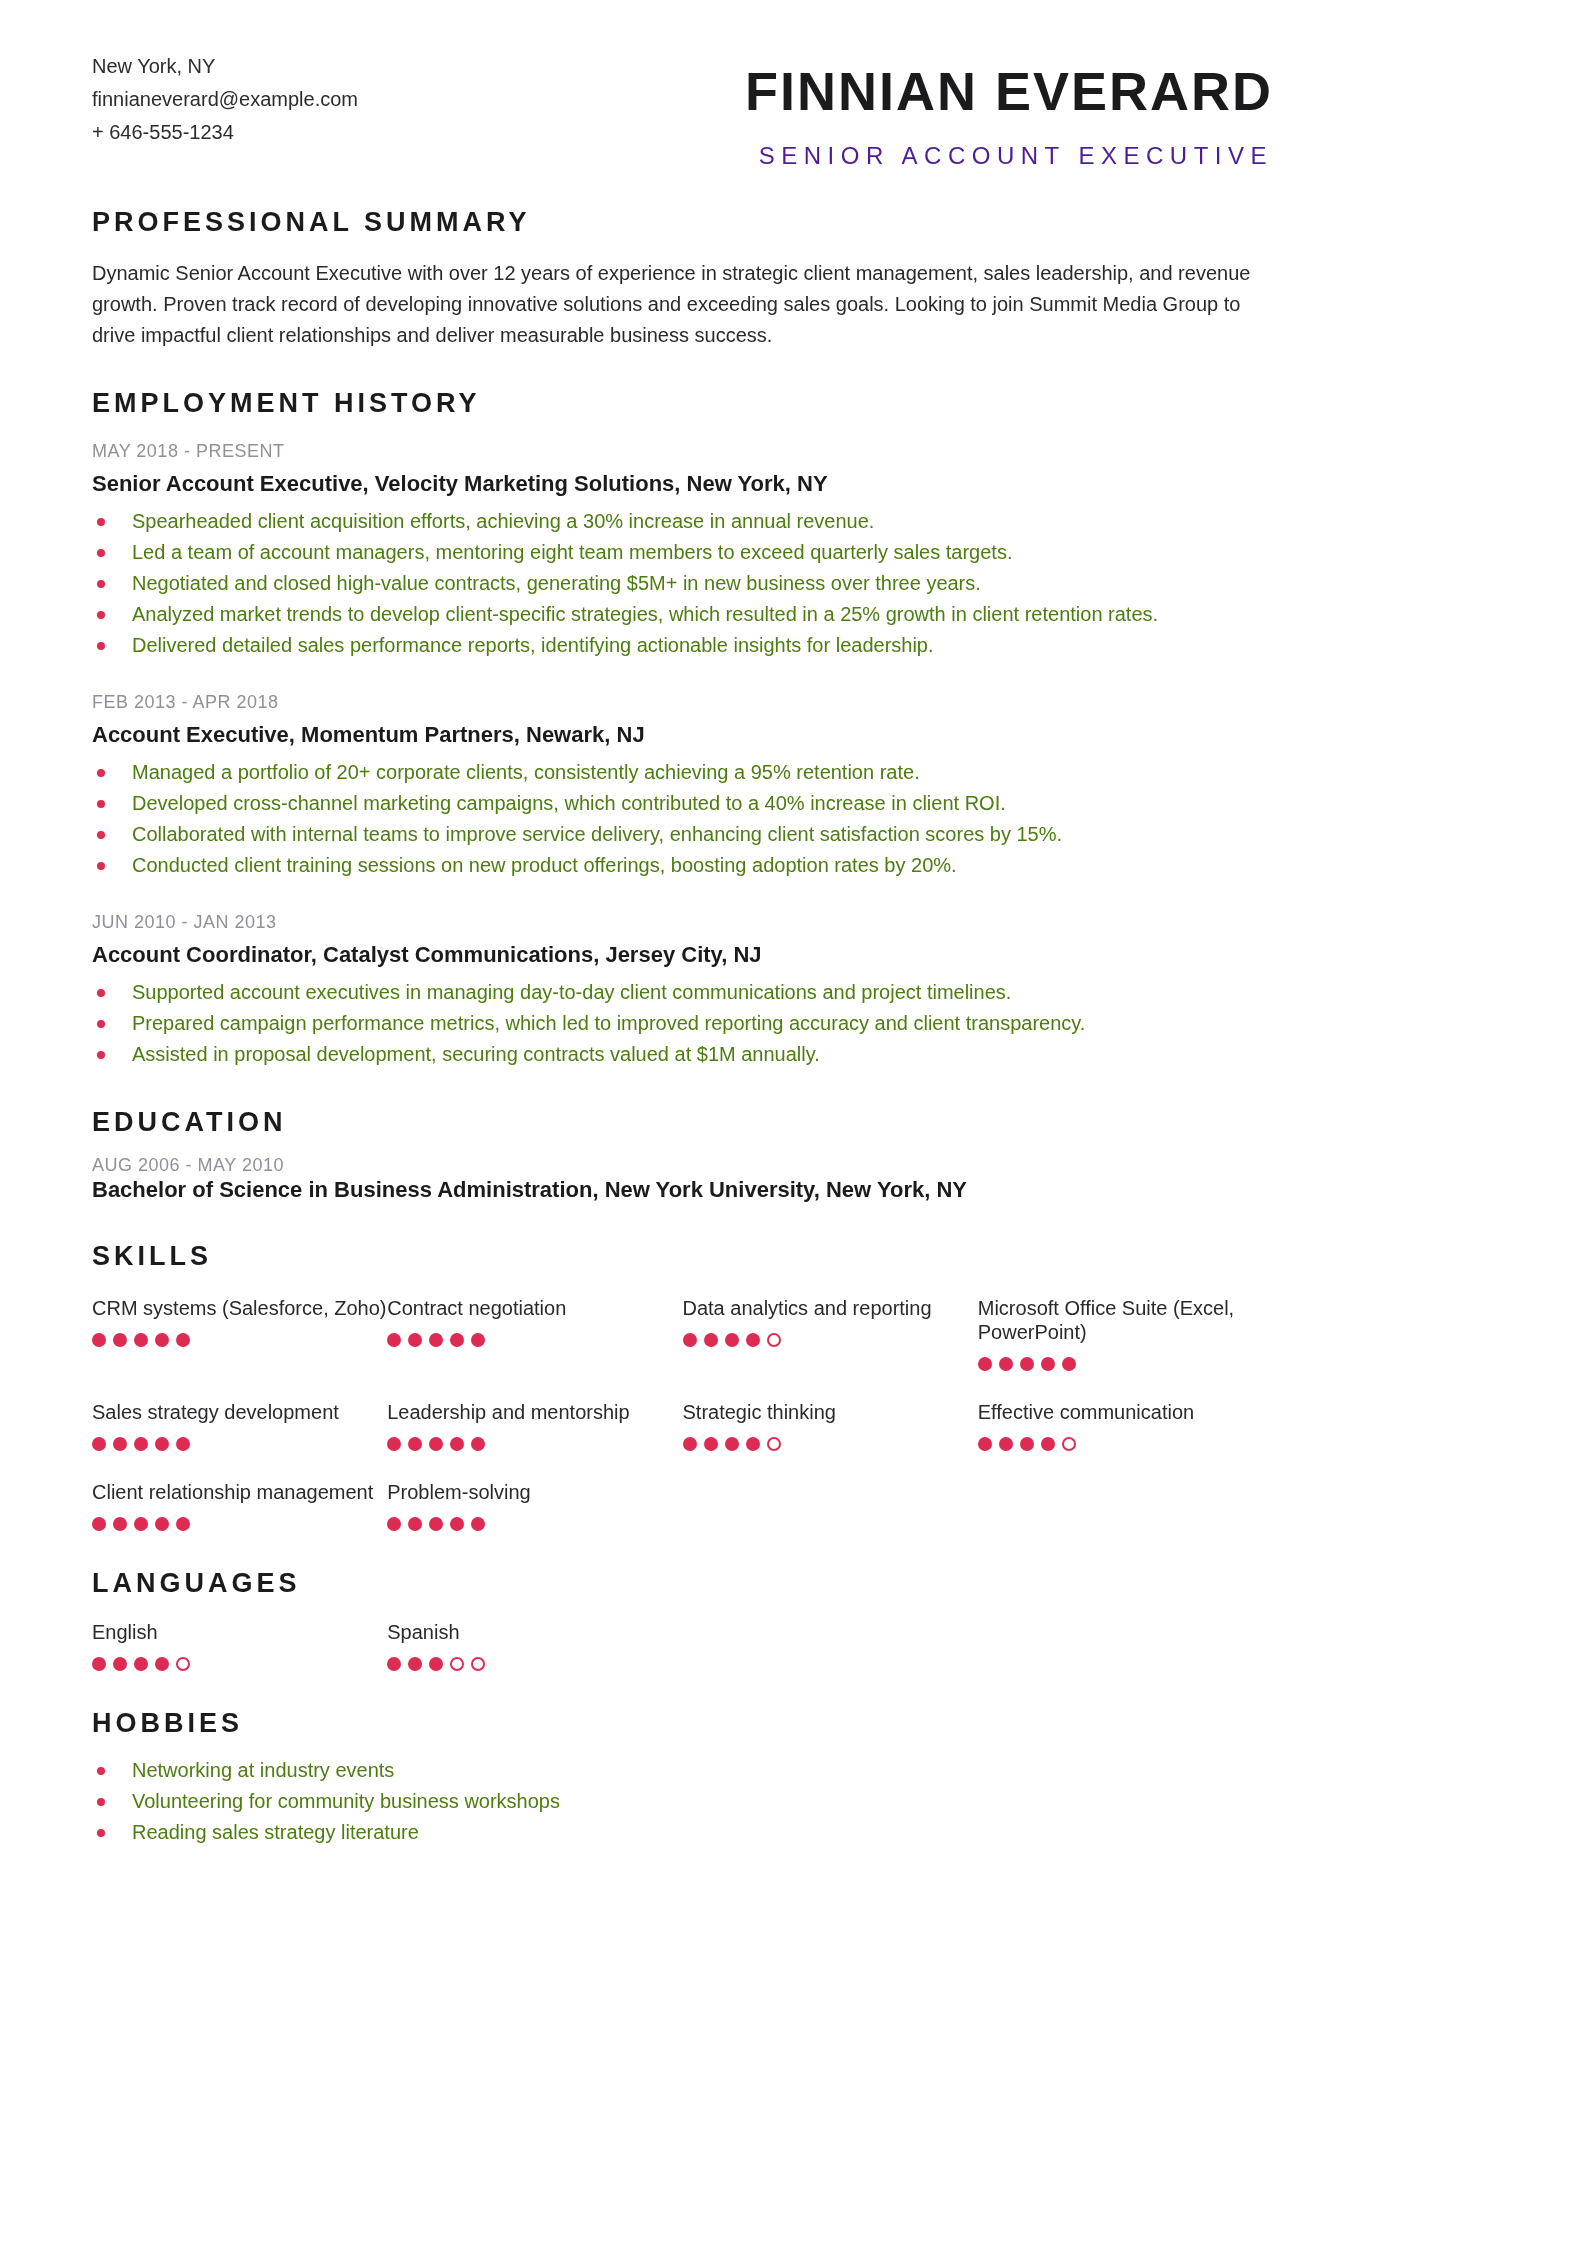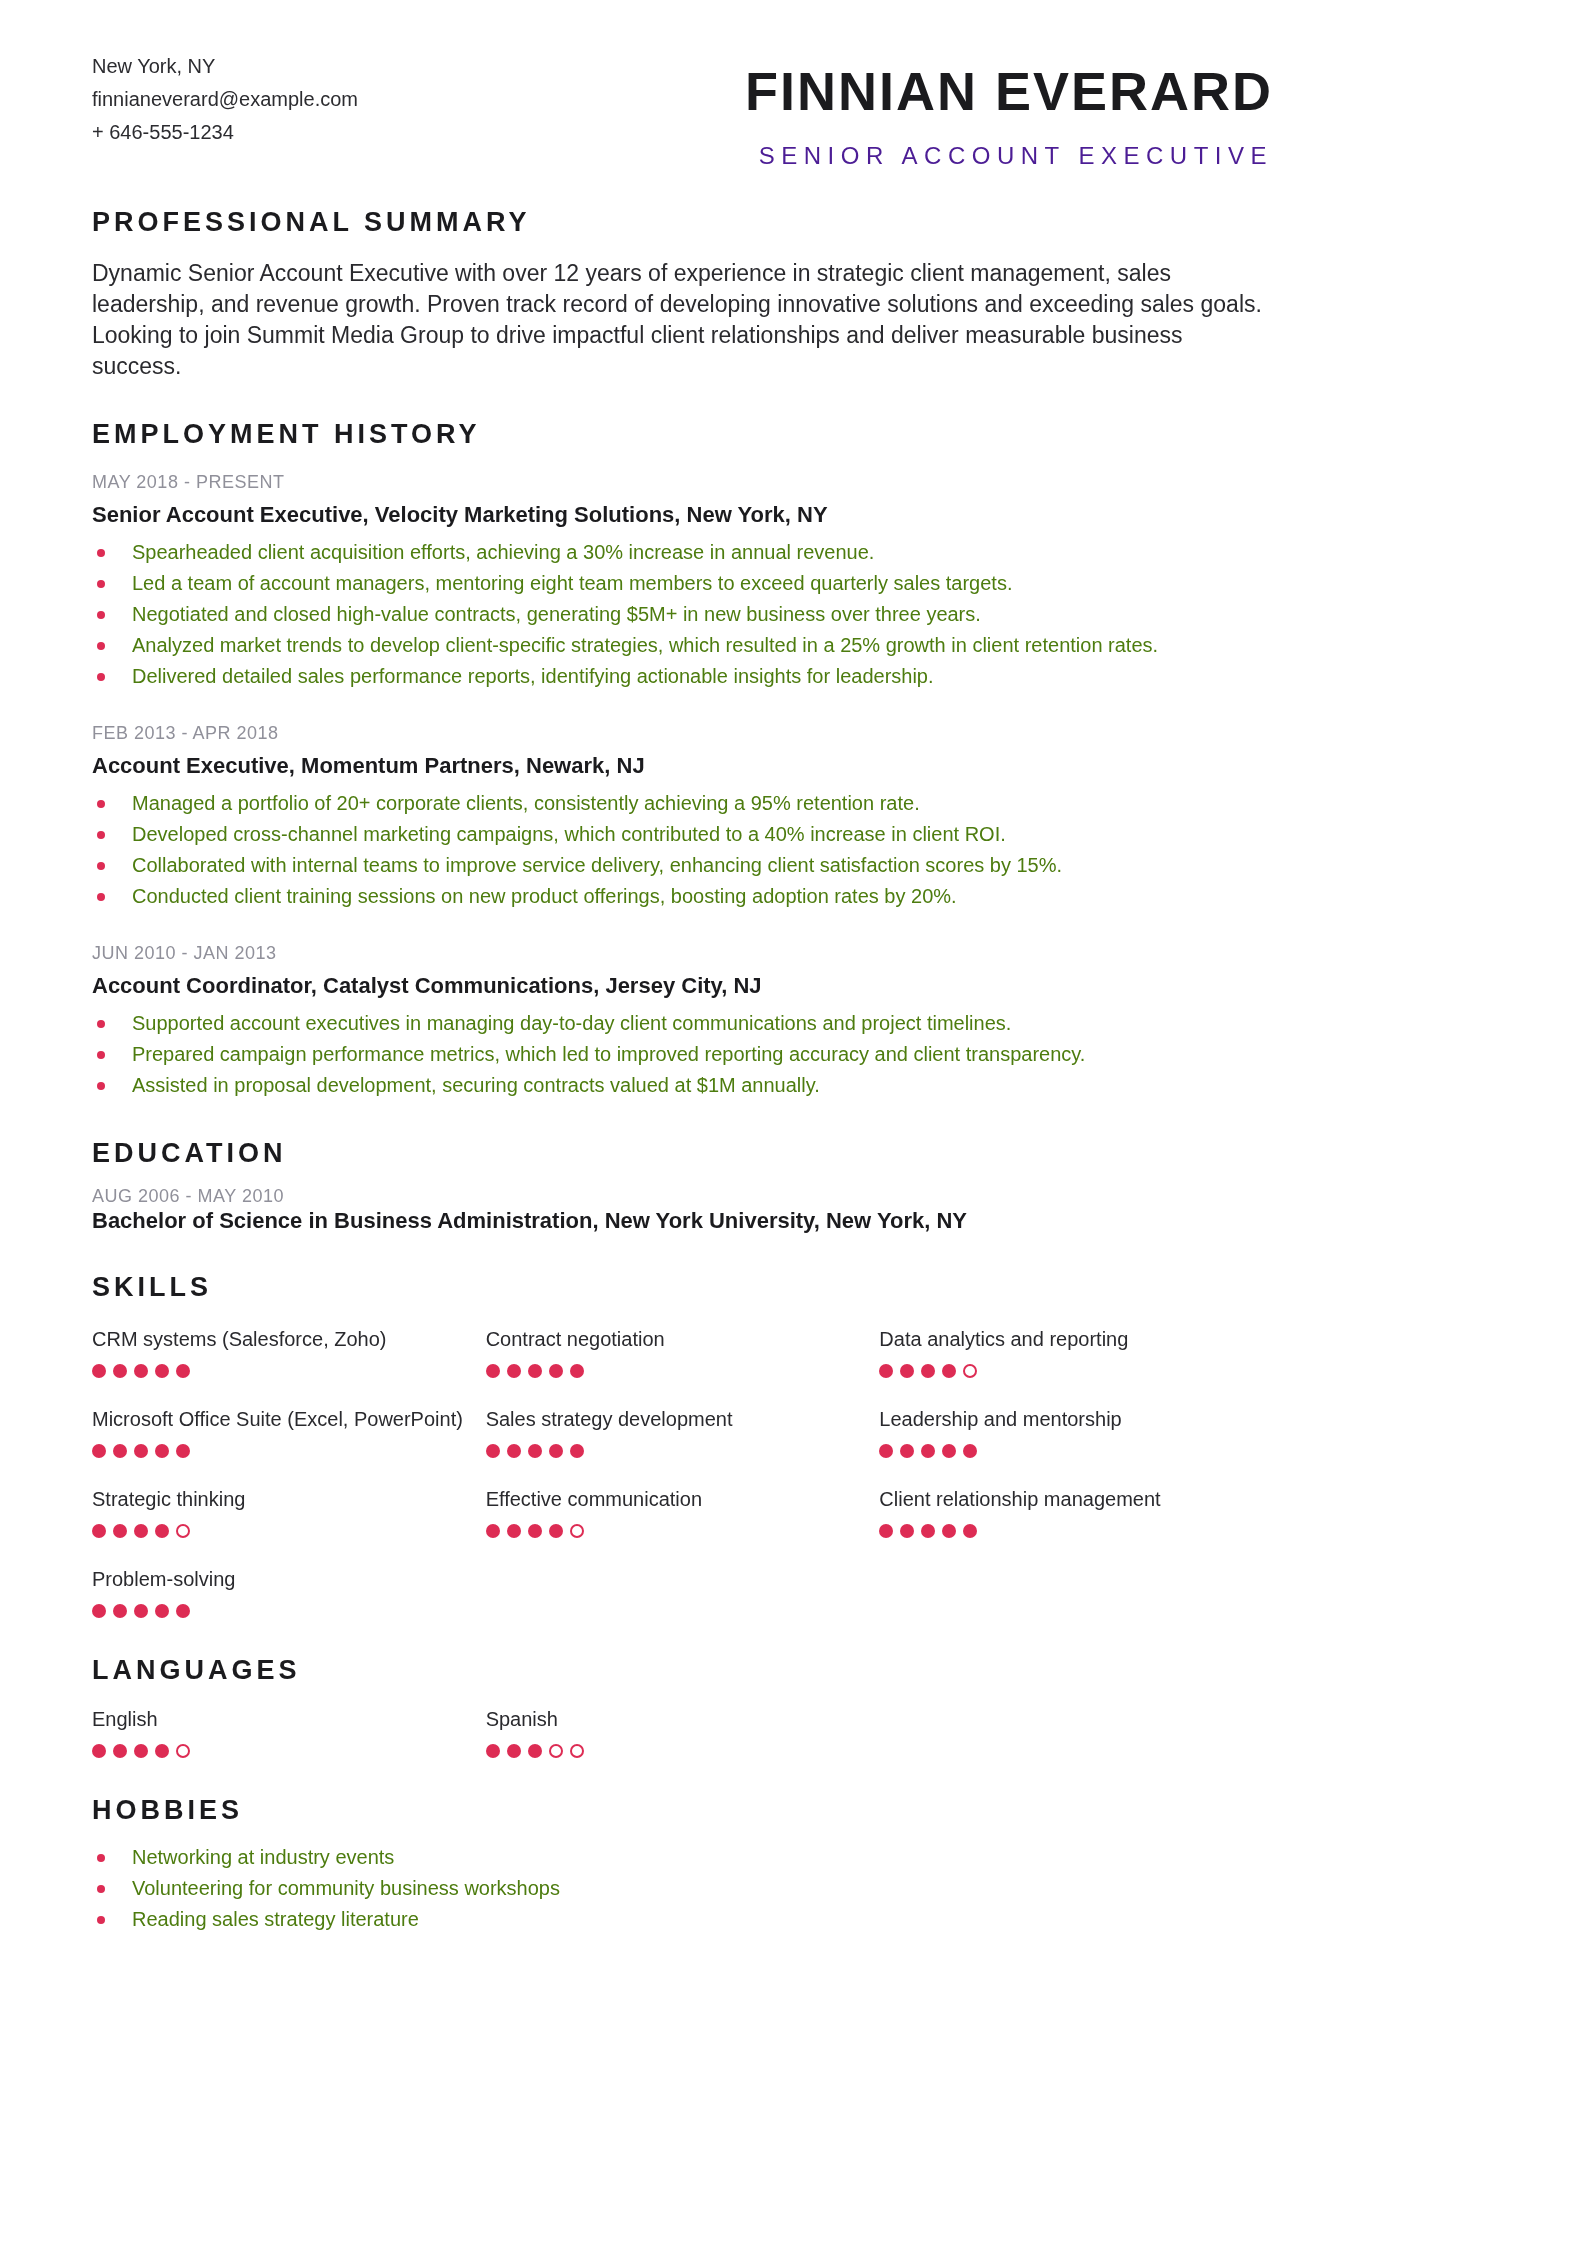--- a/index.html
+++ b/index.html
@@ -29,39 +29,39 @@
   .name-block { text-align: right; margin-top: 14px; }
   .name { font-size: 54px; font-weight: 800; letter-spacing: 2px; line-height: 1; color: #1b1b1e; }
   .header-role { margin-top: 24px; font-size: 24px; letter-spacing: 6.5px; font-weight: 500; color: #4c1d95; }
 
   
   .section { margin-top: 38px; }
   h2 {
     margin: 0; font-size: 27px; font-weight: 800; letter-spacing: 4px;
     line-height: 1.1; color: #1b1b1e;
   }
-  .summary-text { margin-top: 20px; font-size: 23px; line-height: 31px; color: #2a2a2e; max-width: 1310px; }
+  .summary-text { margin-top: 20px; font-size: 20px; line-height: 31px; color: #2a2a2e; max-width: 1310px; }
 
   
   .job { margin-top: 22px; }
   .job + .job { margin-top: 30px; }
   .dates { font-size: 18px; letter-spacing: 0.5px; color: #90909a; line-height: 22px; }
   .position { margin-top: 8px; font-size: 22px; font-weight: 700; line-height: 28px; color: #1b1b1e; }
   .bullets { margin-top: 8px; }
   .bullet { display: flex; align-items: flex-start; font-size: 20px; line-height: 31px; color: #4d7c0f; }
   .bdot { flex: 0 0 auto; width: 8px; height: 8px; border-radius: 50%; background: #dd2c54; margin: 12px 27px 0 5px; }
   .btext { flex: 1; max-width: 1280px; }
 
   
   .edu-dates { margin-top: 16px; }
   .degree { font-size: 22px; font-weight: 700; line-height: 28px; color: #1b1b1e; }
 
   
   .grid2 {
-    display: grid; grid-template-columns: 1fr 1fr 1fr;
+    display: grid; grid-template-columns: 1fr 1fr 1fr 1fr;
     row-gap: 29px; margin-top: 24px; max-width: 1396px;
   }
   .rated-item {}
   .rated-label { font-size: 20px; line-height: 24px; color: #2a2a2e; }
   .dots { margin-top: 13px; display: flex; gap: 7px; }
   .dot { width: 14px; height: 14px; border-radius: 50%; box-sizing: border-box; }
   .dot-filled { background: #dd2c54; }
   .dot-empty { border: 2.5px solid #dd2c54; background: #ffffff; }
 
   .plain-bullets { margin-top: 16px; }

